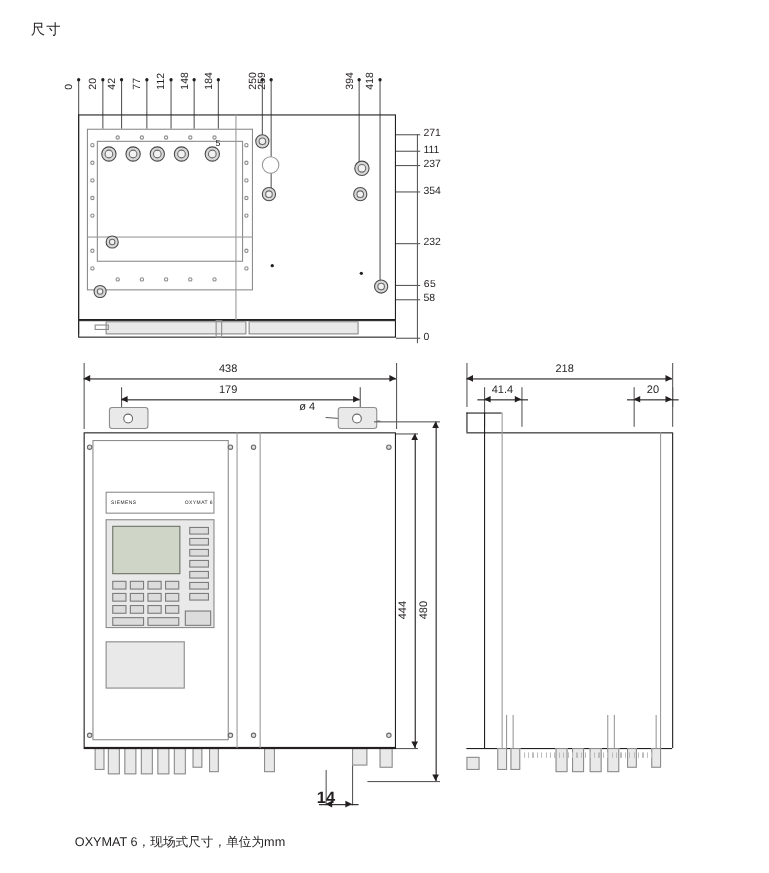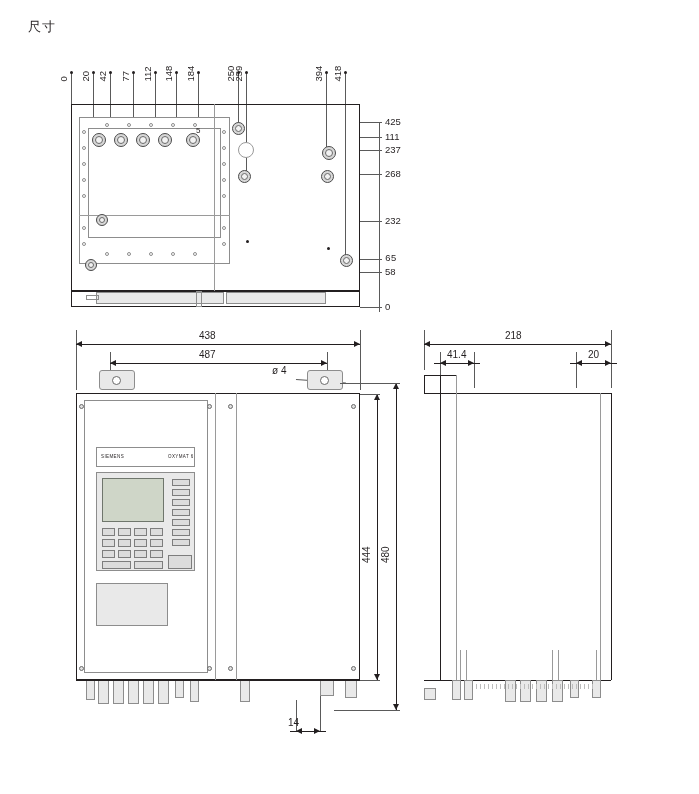--- a/index.html
+++ b/index.html
@@ -174,42 +174,42 @@
   <div class="ln hl thin" style="left:360px;top:122px;width:22px;"></div>
   <div class="ln hl thin" style="left:360px;top:137px;width:22px;"></div>
   <div class="ln hl thin" style="left:360px;top:150px;width:22px;"></div>
   <div class="ln hl thin" style="left:360px;top:174px;width:22px;"></div>
   <div class="ln hl thin" style="left:360px;top:221px;width:22px;"></div>
   <div class="ln hl thin" style="left:360px;top:259px;width:22px;"></div>
   <div class="ln hl thin" style="left:360px;top:272px;width:22px;"></div>
   <div class="ln hl thin" style="left:360px;top:307px;width:22px;"></div>
   <div class="ln vl thin" style="left:379px;top:122px;height:190px;"></div>
 
-  <div class="dim" style="left:385px;top:117px;">425</div>
+  <div class="dim" style="left:385px;top:117px;">271</div>
   <div class="dim" style="left:385px;top:132px;">111</div>
   <div class="dim" style="left:385px;top:145px;">237</div>
-  <div class="dim" style="left:385px;top:169px;">268</div>
+  <div class="dim" style="left:385px;top:169px;">354</div>
   <div class="dim" style="left:385px;top:216px;">232</div>
   <div class="dim" style="left:385px;top:254px;font-family:Liberation Mono, monospace;">65</div>
   <div class="dim" style="left:385px;top:267px;">58</div>
   <div class="dim" style="left:385px;top:302px;">0</div>
 
   <div class="ln vl thin" style="left:76px;top:330px;height:60px;"></div>
   <div class="ln vl thin" style="left:360px;top:330px;height:60px;"></div>
   <div class="ln hl" style="left:76px;top:344px;width:284px;"></div>
   <div class="arrowL" style="left:76px;top:341px;"></div>
   <div class="arrowR" style="left:354px;top:341px;"></div>
   <div class="dim" style="left:199px;top:331px;font-size:10px;">438</div>
 
   <div class="ln vl thin" style="left:110px;top:352px;height:32px;"></div>
   <div class="ln vl thin" style="left:327px;top:352px;height:32px;"></div>
   <div class="ln hl" style="left:110px;top:363px;width:217px;"></div>
   <div class="arrowL" style="left:110px;top:360px;"></div>
   <div class="arrowR" style="left:321px;top:360px;"></div>
-  <div class="dim" style="left:199px;top:350px;font-size:10px;">487</div>
+  <div class="dim" style="left:199px;top:350px;font-size:10px;">179</div>
 
   <div class="dim" style="left:272px;top:366px;font-size:10px;">ø 4</div>
   <div class="ln hl thin" style="left:296px;top:379px;width:50px;transform:rotate(4deg);transform-origin:left center;"></div>
 
   <div class="boxg fillg" style="left:99px;top:370px;width:36px;height:20px;border-radius:3px;"></div>
   <div class="circ" style="left:112px;top:376px;width:9px;height:9px;border:1px solid #6a6a6a;background:#ffffff;"></div>
   <div class="boxg fillg" style="left:307px;top:370px;width:36px;height:20px;border-radius:3px;"></div>
   <div class="circ" style="left:320px;top:376px;width:9px;height:9px;border:1px solid #6a6a6a;background:#ffffff;"></div>
 
   <div class="box" style="left:76px;top:393px;width:284px;height:287px;"></div>
@@ -284,21 +284,21 @@
   <div class="arrowD" style="left:393px;top:704px;"></div>
   <div class="ln hl thin" style="left:340px;top:383px;width:60px;"></div>
   <div class="ln hl thin" style="left:334px;top:710px;width:66px;"></div>
   <div class="dim vert" style="left:391px;top:553px;font-size:10px;">480</div>
 
   <div class="ln vl thin" style="left:296px;top:700px;height:32px;"></div>
   <div class="ln vl thin" style="left:320px;top:696px;height:36px;"></div>
   <div class="ln hl" style="left:290px;top:731px;width:36px;"></div>
   <div class="arrowL" style="left:296px;top:728px;"></div>
   <div class="arrowR" style="left:314px;top:728px;"></div>
-  <div class="dim" style="left:288px;top:718px;font-size:10px;">14</div>
+  <div class="dim" style="left:288px;top:718px;font-size:15px;font-weight:bold;">14</div>
 
   <div class="ln vl thin" style="left:424px;top:330px;height:40px;"></div>
   <div class="ln vl thin" style="left:611px;top:330px;height:40px;"></div>
   <div class="ln hl" style="left:424px;top:344px;width:187px;"></div>
   <div class="arrowL" style="left:424px;top:341px;"></div>
   <div class="arrowR" style="left:605px;top:341px;"></div>
   <div class="dim" style="left:505px;top:331px;font-size:10px;">218</div>
 
   <div class="ln vl thin" style="left:440px;top:352px;height:36px;"></div>
   <div class="ln vl thin" style="left:474px;top:352px;height:36px;"></div>
@@ -334,13 +334,14 @@
   <div class="boxg fillg" style="left:452px;top:680px;width:9px;height:20px;"></div>
   <div class="boxg fillg" style="left:464px;top:680px;width:9px;height:20px;"></div>
   <div class="boxg fillg" style="left:505px;top:680px;width:11px;height:22px;"></div>
   <div class="boxg fillg" style="left:520px;top:680px;width:11px;height:22px;"></div>
   <div class="boxg fillg" style="left:536px;top:680px;width:11px;height:22px;"></div>
   <div class="boxg fillg" style="left:552px;top:680px;width:11px;height:22px;"></div>
   <div class="boxg fillg" style="left:570px;top:680px;width:9px;height:18px;"></div>
   <div class="boxg fillg" style="left:592px;top:680px;width:9px;height:18px;"></div>
   <div class="hatch" style="left:476px;top:684px;width:120px;height:5px;"></div>
 
+  <div class="caption">OXYMAT 6，现场式尺寸，单位为mm</div>
 </div>
 
 </body></html>

